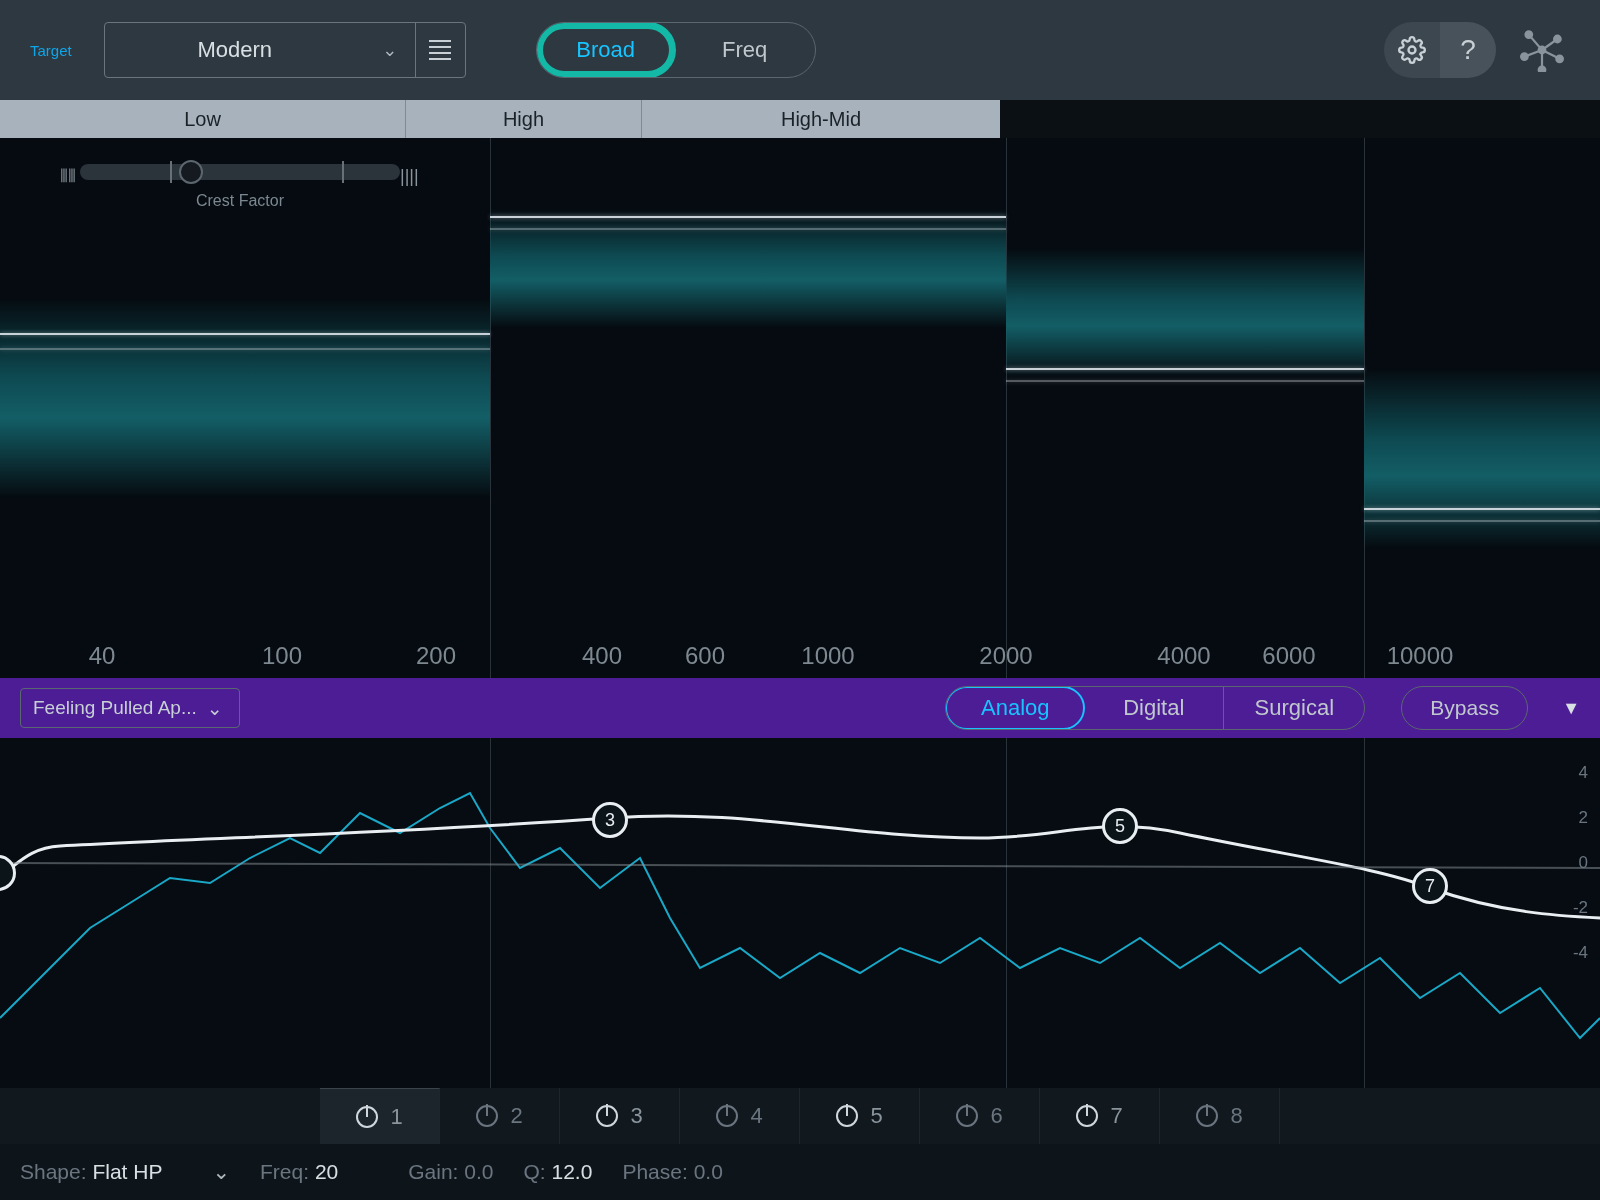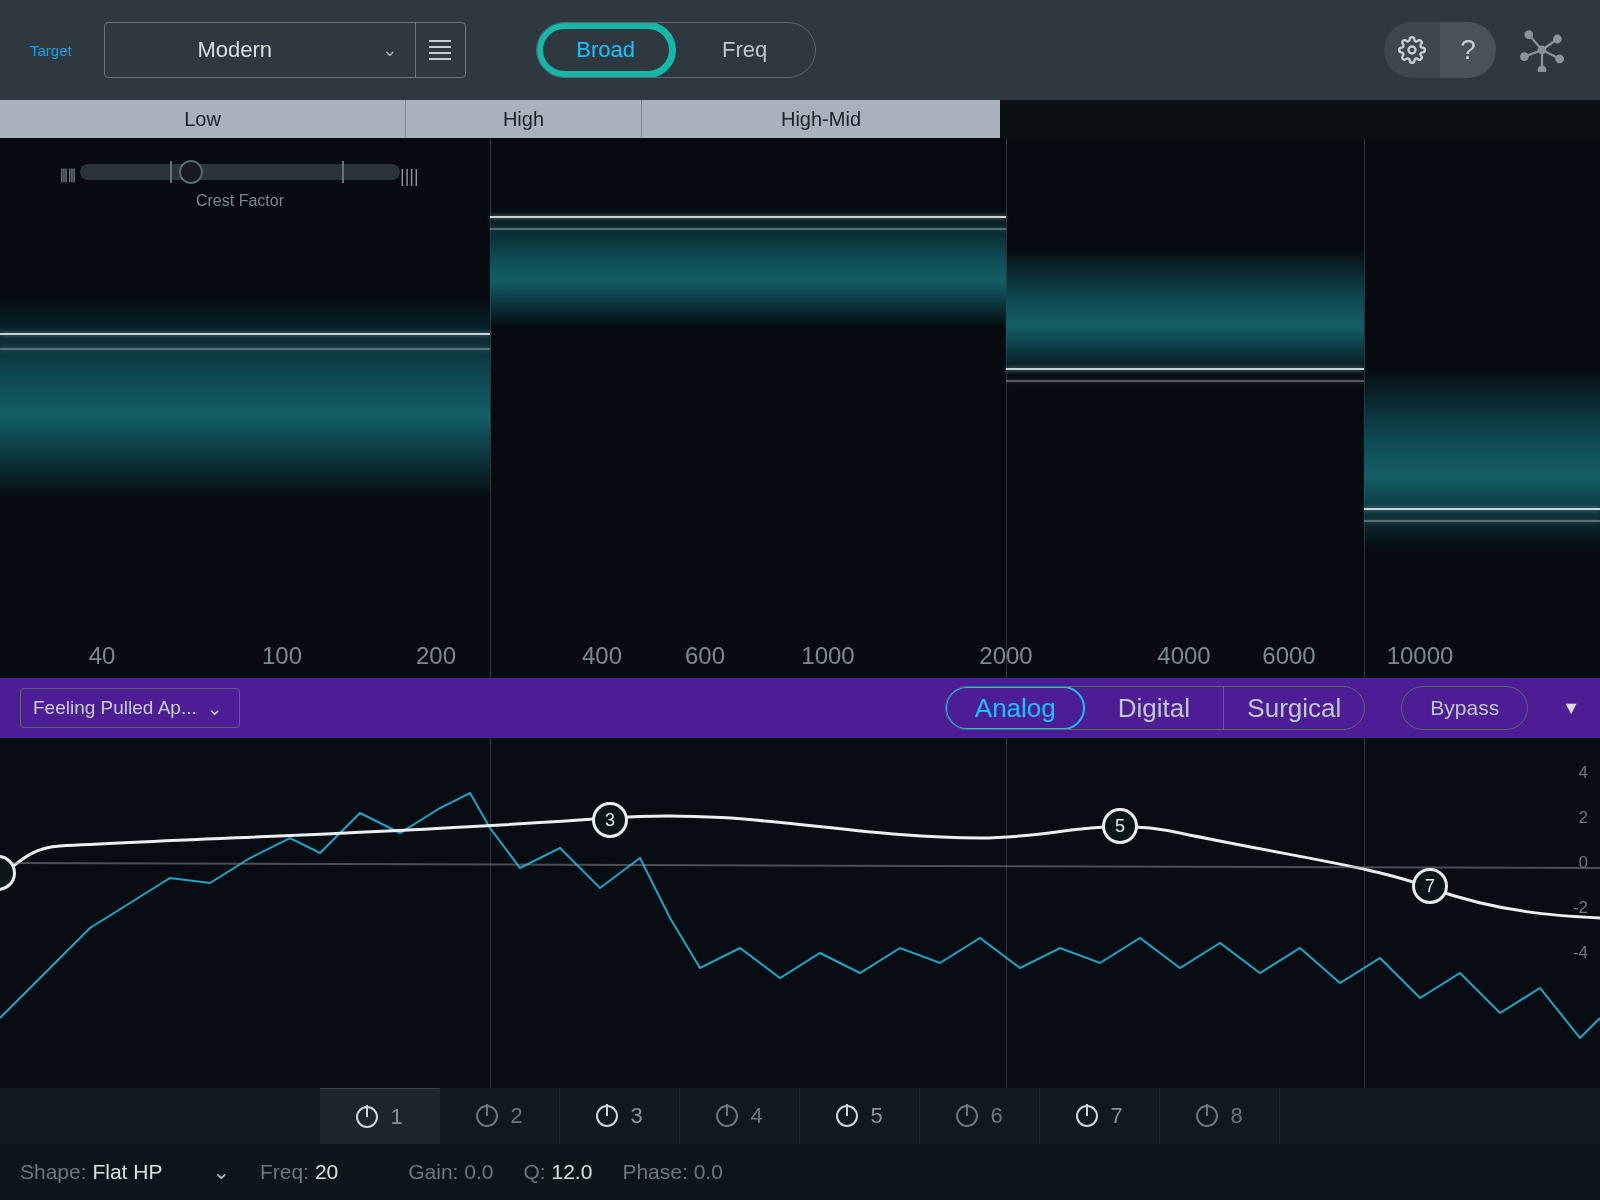--- a/index.html
+++ b/index.html
@@ -39,21 +39,21 @@
 .crest-ico { position:absolute; top:28px; font-size:18px; color:#8a949c; }
 .zone { position:absolute; background:linear-gradient(to bottom, rgba(26,80,85,0.0) 0%, #0e4a52 40%, #135e66 60%, rgba(26,80,85,0.0) 100%);}
 .zone-line { position:absolute; left:0; right:0; height:2px; background:#c8d2d8; box-shadow:0 0 4px rgba(200,210,216,.6);}
 .xaxis { position:absolute; bottom:10px; left:0; right:0; height:26px; }
 .xtick { position:absolute; font-size:24px; color:#7d8890; transform:translateX(-50%);}
 
 
 .eqbar { height:60px; background:#4c1d95; display:flex; align-items:center; padding:0 20px; gap:16px;}
 .track-sel { height:40px; border:1px solid #5a6670; border-radius:4px; display:flex; align-items:center; padding:0 12px; gap:10px; font-size:19px; color:#c8d0d6; min-width:220px;}
 .mode-grp { margin-left:auto; display:flex; border:1px solid #5a6670; border-radius:22px; height:44px; overflow:hidden;}
-.mode-btn { width:140px; display:flex; align-items:center; justify-content:center; font-size:26px; color:#c0c8ce; border-right:1px solid #5a6670;}
+.mode-btn { width:140px; display:flex; align-items:center; justify-content:center; font-size:22px; color:#c0c8ce; border-right:1px solid #5a6670;}
 .mode-btn:last-child{border-right:none;}
 .mode-btn.active { color:#17c4ff; border:2px solid #17c4ff; border-radius:22px; margin:-1px;}
 .bypass { margin-left:20px; height:44px; border:1px solid #5a6670; border-radius:22px; padding:0 28px; display:flex; align-items:center; font-size:21px; color:#c0c8ce;}
 .tri { margin-left:18px; color:#d8e0e4; font-size:18px;}
 
 
 .eqg { position:relative; height:350px; background:#060c11; }
 .eqg svg { position:absolute; inset:0; }
 .db-tick { position:absolute; right:12px; font-size:17px; color:#6a7580; transform:translateY(-50%);}
 .eq-node { position:absolute; width:36px; height:36px; border:3px solid #e8eef2; border-radius:50%; background:#0a1419; display:flex; align-items:center; justify-content:center; font-size:18px; color:#e8eef2; transform:translate(-50%,-50%);}

